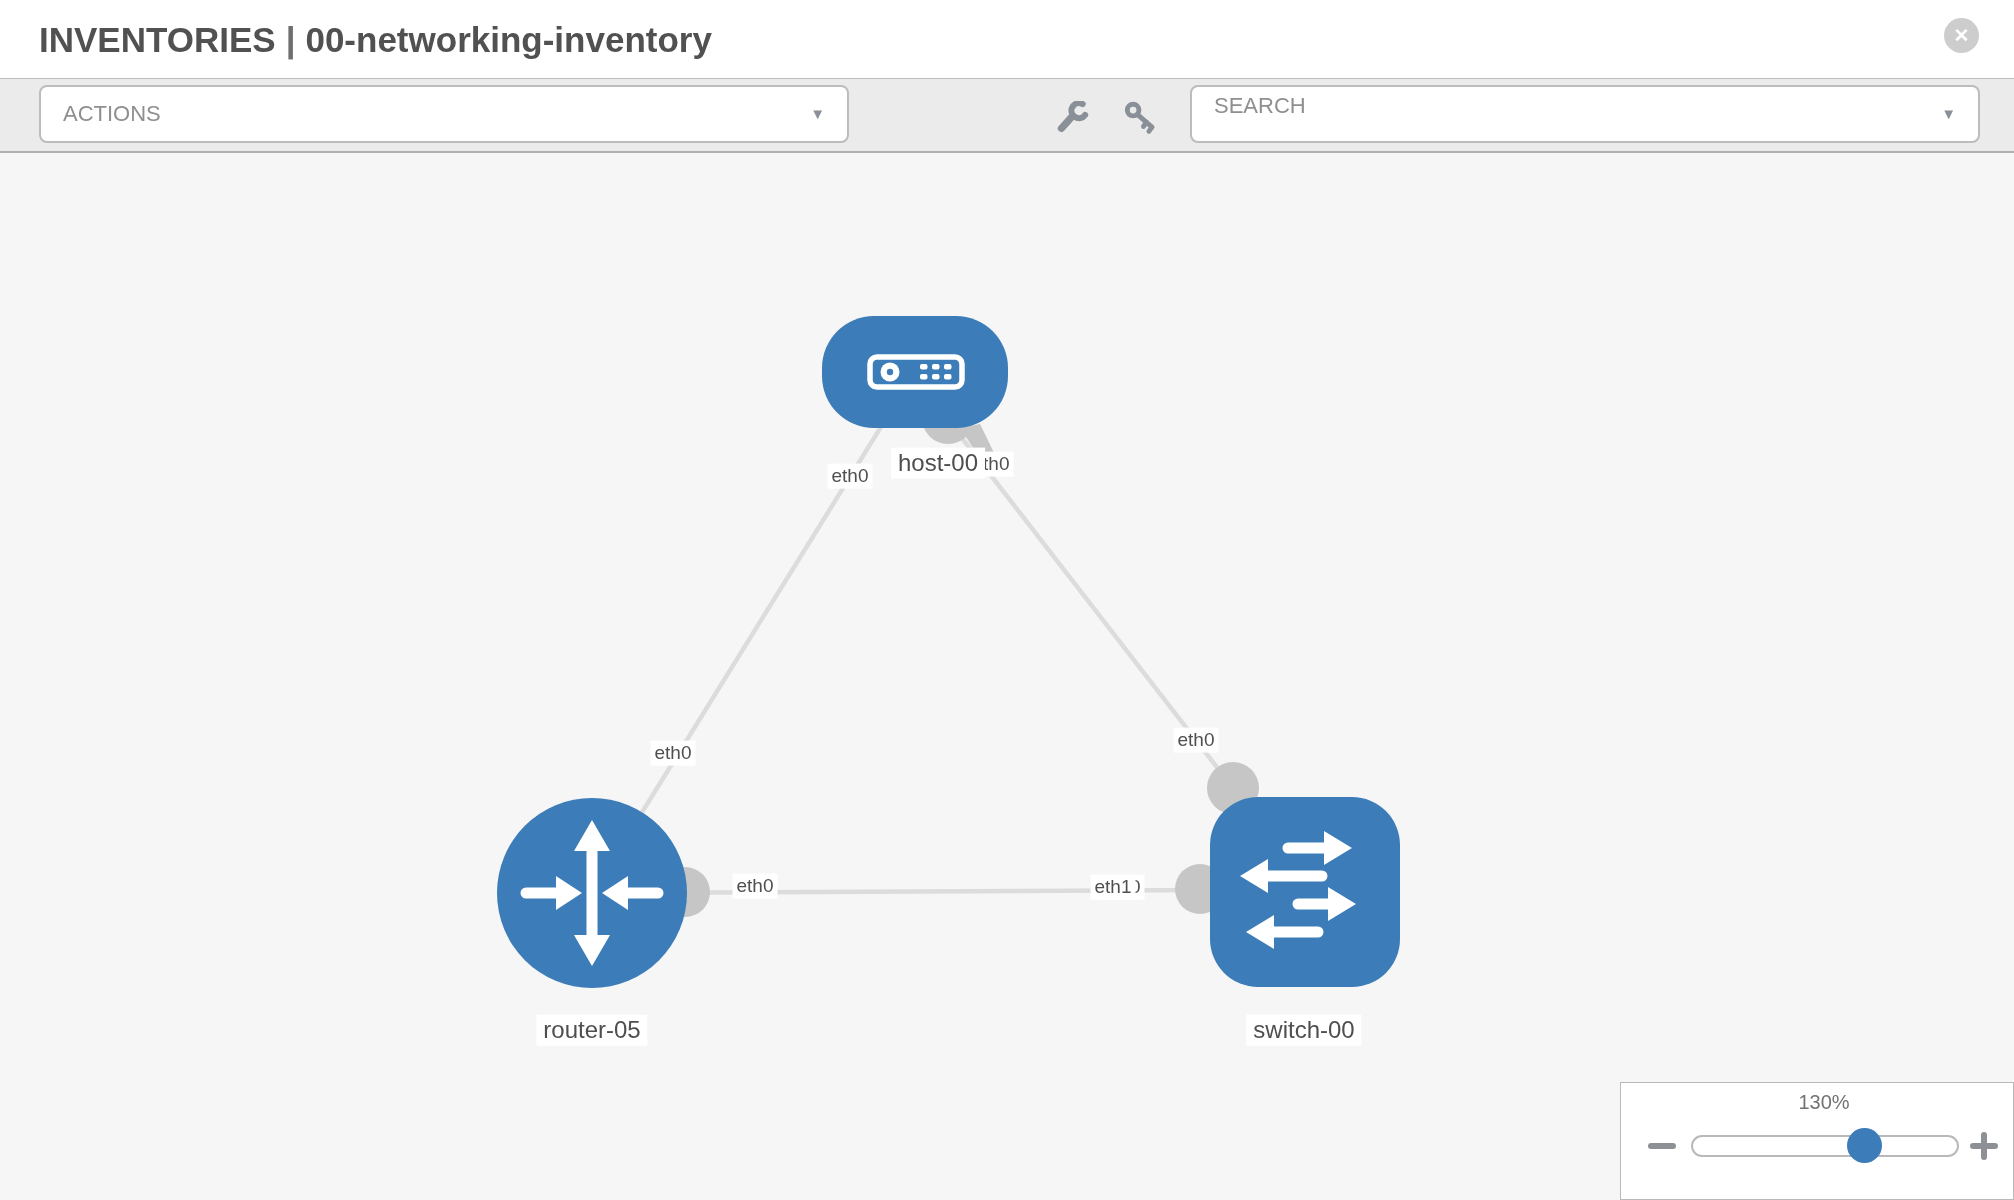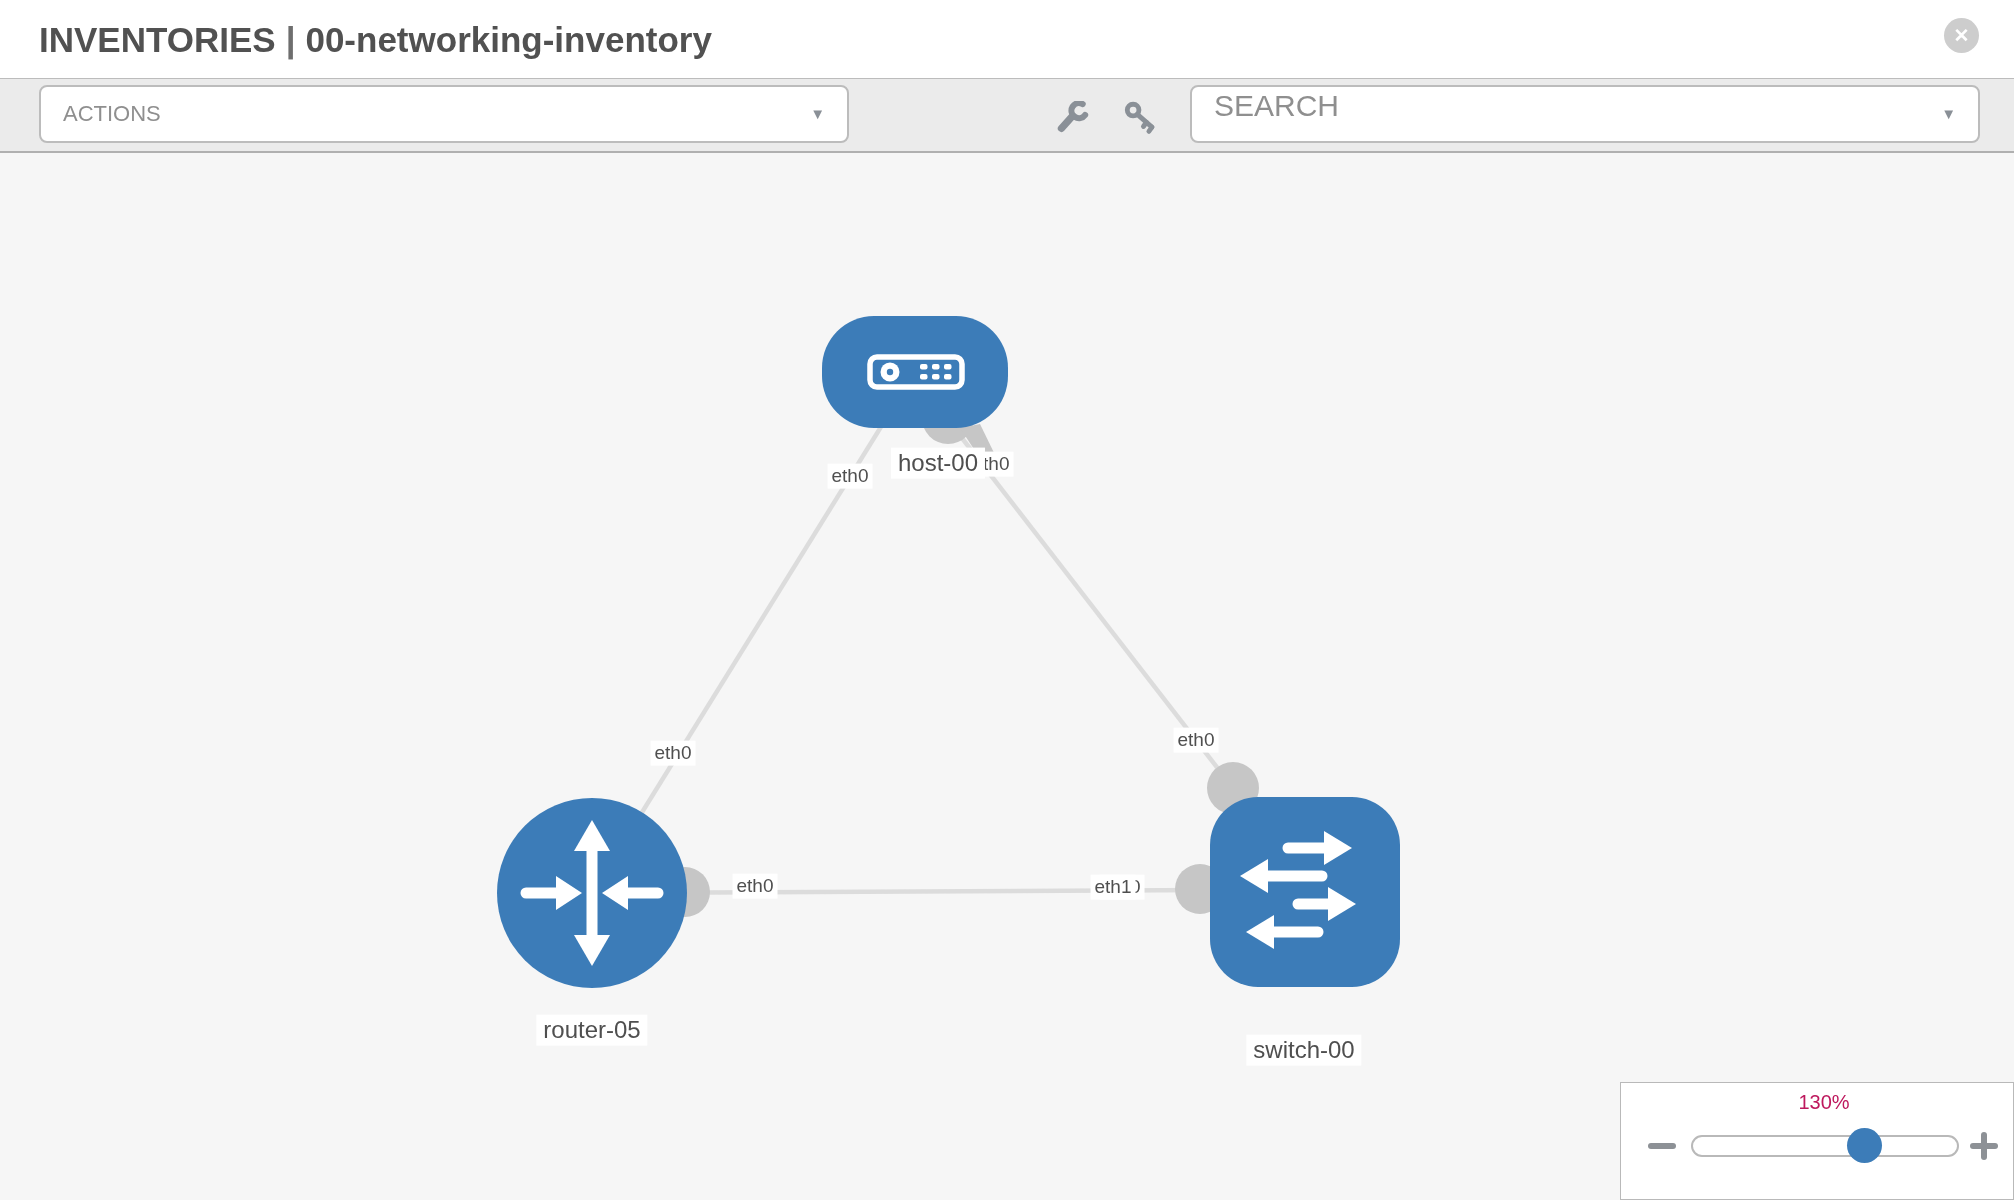--- a/index.html
+++ b/index.html
@@ -17,41 +17,41 @@
   
   .toolbar{position:absolute;left:0;top:78px;width:2014px;height:75px;background:#ebebeb;
            border-top:1px solid #bcbcbc;border-bottom:2px solid #b0b0b0;box-sizing:border-box;}
   .select-box{position:absolute;background:#fff;border:2px solid #bcbcbc;border-radius:8px;
               box-sizing:border-box;height:58px;top:85px;}
   .select-box .sel-label{position:absolute;left:22px;top:0;line-height:54px;font-size:22px;color:#8f8f8f;}
   .caret{position:absolute;right:22px;top:0;line-height:54px;font-size:15px;color:#8a9097;}
   .actions-box{left:39px;width:810px;padding-left:48px;}
   .search-box{left:1190px;width:790px;}
   .search-box input{position:absolute;left:0;top:0;width:100%;height:100%;border:none;outline:none;
-                    background:transparent;padding:0 60px 16px 22px;font-size:30px;color:#4d7c0f;
+                    background:transparent;padding:0 60px 16px 22px;font-size:22px;color:#4d7c0f;
                     font-family:"Liberation Sans",sans-serif;box-sizing:border-box;}
   .search-box input::placeholder{color:#8f8f8f;opacity:1;}
   .tool-icon{position:absolute;top:101px;width:34px;height:34px;cursor:pointer;}
   .wrench{left:1056px;}
   .key{left:1124px;}
 
   
   .canvas-bg{position:absolute;left:0;top:153px;width:2014px;height:1047px;background:#f6f6f6;}
   svg.topo{position:absolute;left:0;top:0;width:2014px;height:1200px;}
 
   .chip{position:absolute;transform:translate(-50%,-50%);background:#fff;color:#4f4f4f;
         white-space:nowrap;line-height:1.2;}
   .chip.port{font-size:19px;padding:1px 4px;}
   .chip.node{font-size:24px;padding:1px 7px;}
 
   
   .zoom-panel{position:absolute;left:1620px;top:1082px;width:394px;height:118px;background:#fff;
               border:1px solid #b9b9b9;box-sizing:border-box;}
   .zoom-level{position:absolute;left:203px;top:8px;transform:translateX(-50%);
-              font-size:20px;color:#be185d;}
+              font-size:20px;color:#737373;}
   .zoom-btn{position:absolute;width:34px;height:34px;top:46px;cursor:pointer;}
   .zoom-btn .h-bar{position:absolute;left:3px;top:14px;width:28px;height:6px;background:#8d9196;border-radius:3px;}
   .zoom-btn .v-bar{position:absolute;left:14px;top:3px;width:6px;height:28px;background:#8d9196;border-radius:3px;}
   .zoom-out-btn{left:24px;}
   .zoom-in-btn{left:346px;}
   .zoom-track{position:absolute;left:70px;top:52px;width:268px;height:22px;background:#fff;
               border:2px solid #b9b9b9;border-radius:12px;box-sizing:border-box;cursor:pointer;}
   .zoom-knob{position:absolute;left:226px;top:45px;width:35px;height:35px;border-radius:50%;
              background:var(--node-blue,#3c7cb8);cursor:grab;}
 </style>
@@ -158,21 +158,21 @@
   <div id="labels-layer">
       <div class="chip port" style="left: 850px; top: 476px;">eth0</div>
       <div class="chip port" style="left: 991px; top: 464px;">eth0</div>
       <div class="chip port" style="left: 673px; top: 753px;">eth0</div>
       <div class="chip port" style="left: 755px; top: 886px;">eth0</div>
       <div class="chip port" style="left: 1196px; top: 740px;">eth0</div>
       <div class="chip port" style="left: 1122px; top: 887px;">eth0</div>
       <div class="chip port" style="left: 1113px; top: 887px;">eth1</div>
       <div class="chip node" style="left: 938px; top: 463px;">host-00</div>
       <div class="chip node" style="left: 592px; top: 1030px;">router-05</div>
-      <div class="chip node" style="left: 1304px; top: 1030px; margin-top: 20px;">switch-00</div>
+      <div class="chip node" style="left: 1304px; top: 1030px;">switch-00</div>
     </div>
 
   <div class="zoom-panel">
     <div class="zoom-level">130%</div>
     <div class="zoom-btn zoom-out-btn">
       <span class="h-bar"></span>
     </div>
     <div class="zoom-track"></div>
     <div class="zoom-knob"></div>
     <div class="zoom-btn zoom-in-btn">

